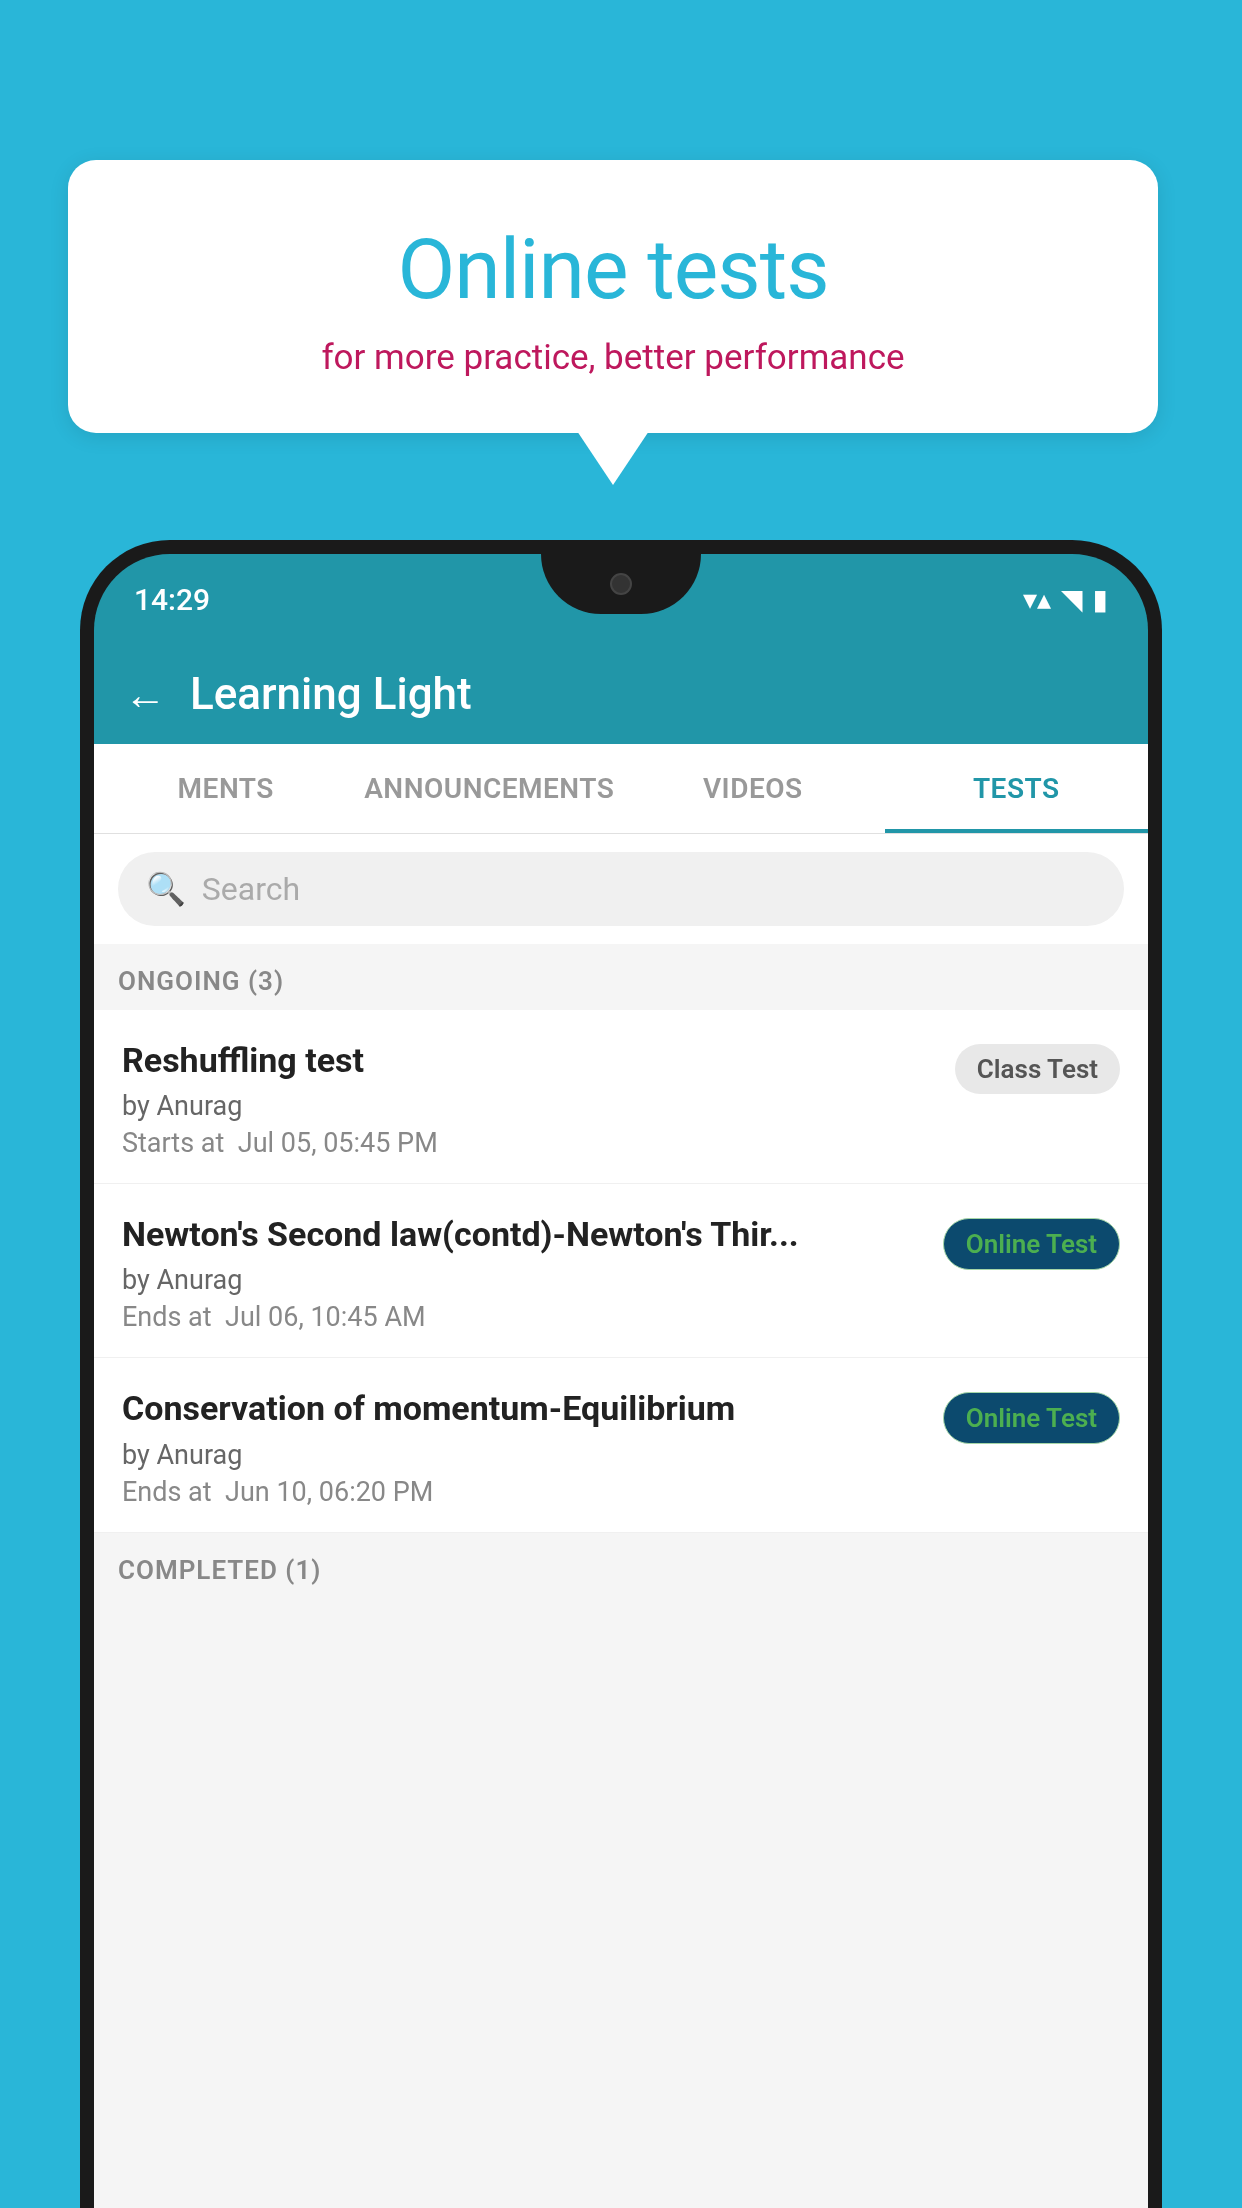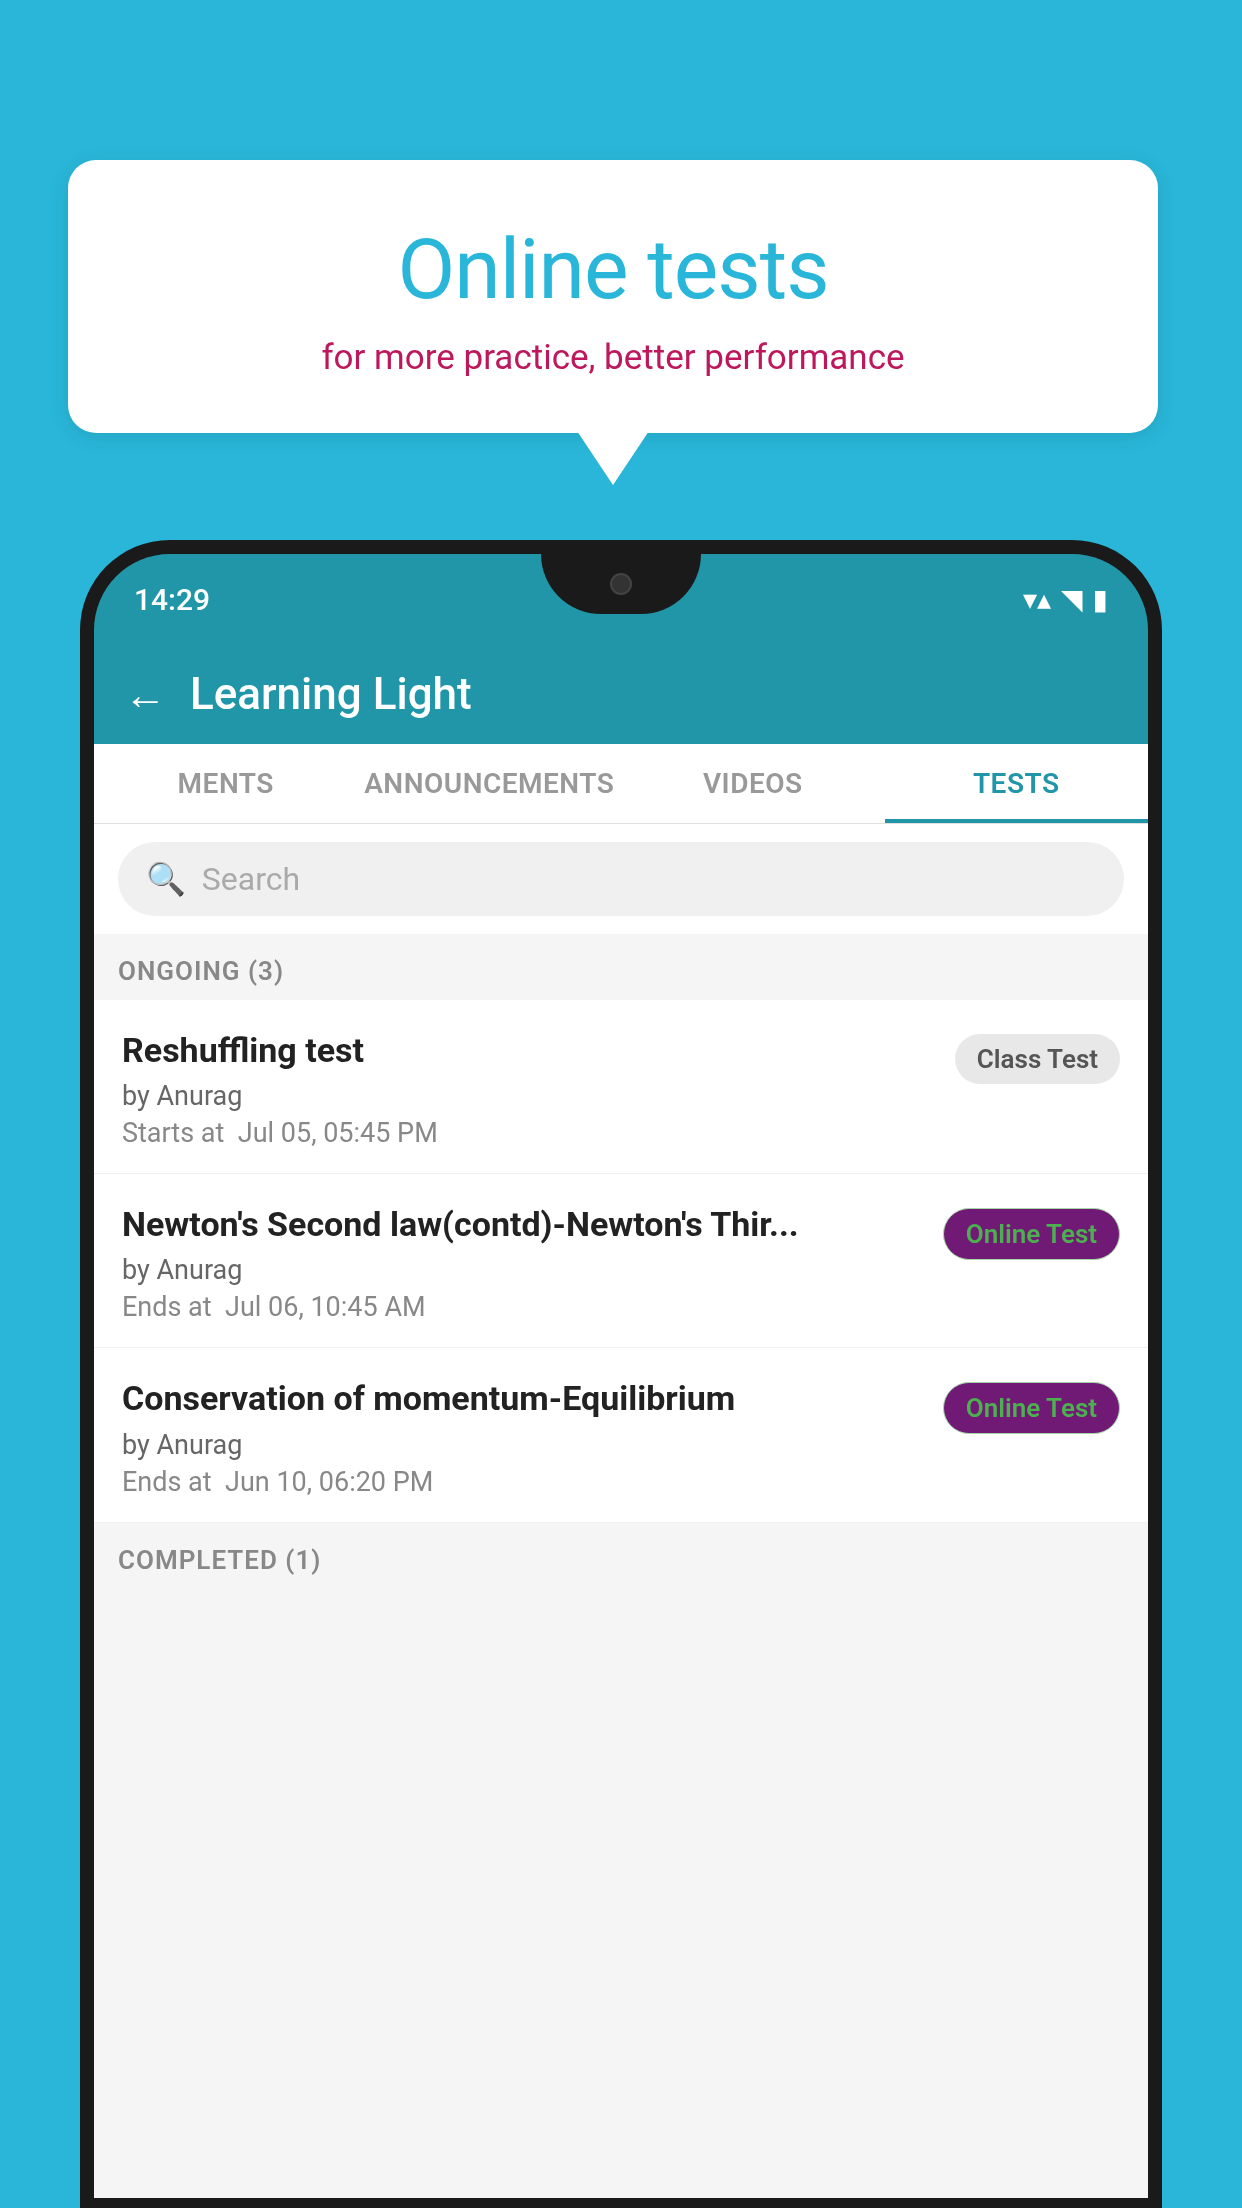--- a/index.html
+++ b/index.html
@@ -147,21 +147,21 @@
       color: white;
       font-size: 44px;
       font-weight: 500;
     }
 
     
     .tabs-bar {
       background: white;
       display: flex;
       border-bottom: 1px solid #e0e0e0;
-      height: 80px;
+      height: 90px;
       overflow: hidden;
     }
 
     .tab-item {
       flex: 1;
       display: flex;
       align-items: center;
       justify-content: center;
       font-size: 28px;
       font-weight: 600;
@@ -280,21 +280,21 @@
       margin-top: 6px;
     }
 
     .badge-class {
       background: #e8e8e8;
       color: #555;
       text-align: right;
     }
 
     .badge-online {
-      background: #701a75;
+      background: #0c4a6e;
       color: #4caf50;
       border: 1.5px solid #a5d6a7;
     }
 
     .completed-section {
       padding: 22px 24px 14px 24px;
       background: #f5f5f5;
     }
 
     .completed-label {

